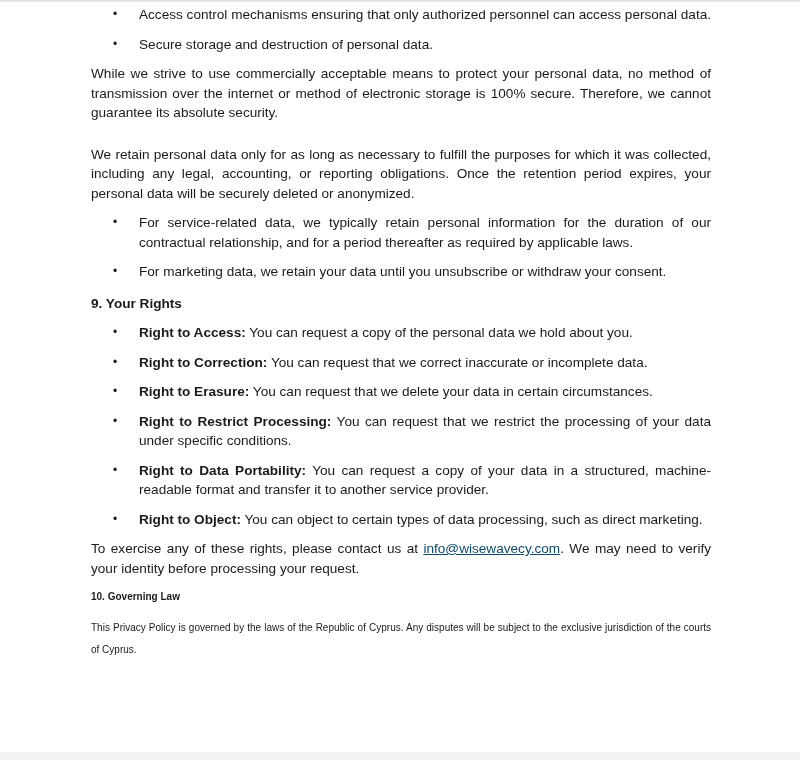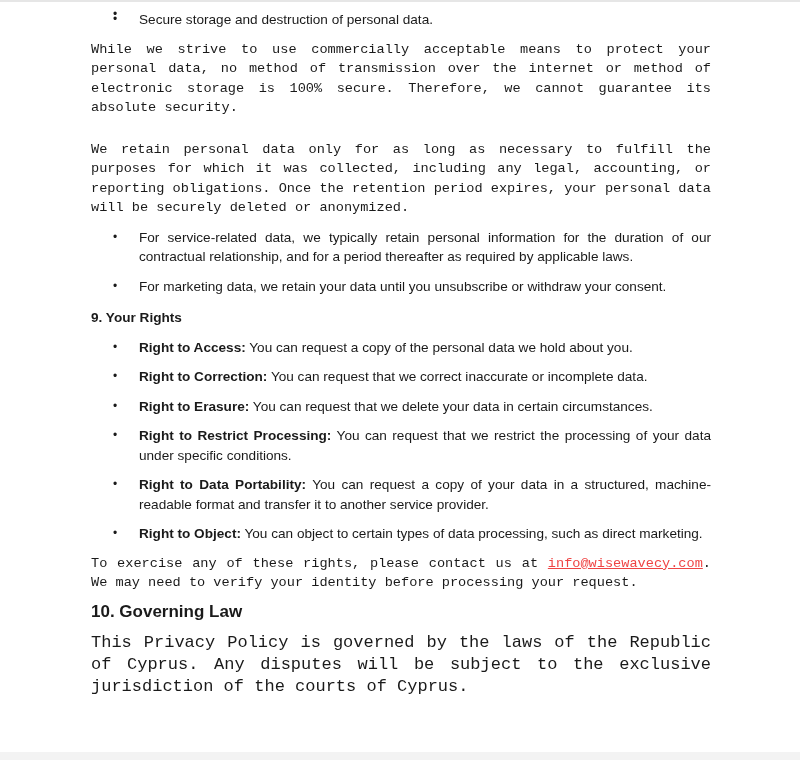--- a/index.html
+++ b/index.html
@@ -11,35 +11,36 @@
     position: relative;
   }
   .topline { position: absolute; left: 0; top: 0; width: 800px; height: 2px; background: #e6e6e6; }
   .bottombar { position: absolute; left: 0; top: 752px; width: 800px; height: 8px; background: #f3f3f3; }
   .page {
     position: absolute; left: 91px; top: 0; width: 620px;
     font-size: 13.6px; line-height: 19.5px;
   }
   .li { position: relative; padding-left: 48px; text-align: justify; }
   .li .bullet { position: absolute; left: 22px; top: 0; font-size: 12px; }
-  .p { text-align: justify; font-family: Liberation Mono, monospace; }
+  .p { text-align: justify; }
   .h { font-weight: bold; }
   .b { font-weight: bold; }
-  .lnk { color: #ef4444; text-decoration: underline; }
-  .large { font-size: 17px; line-height: 22px; }
+  .lnk { color: #0c4a6e; text-decoration: underline; }
+  .large { font-size: 10px; line-height: 22px; }
 </style>
 </head>
 <body>
 
 <div class="topline"></div>
 
 <div class="page">
 
   <div class="li" style="margin-top:5px">
     <span class="bullet">•</span>
+    <span>Access control mechanisms ensuring that only authorized personnel can access personal data.</span>
   </div>
   <div class="li" style="margin-top:10px">
     <span class="bullet">•</span>
     <span>Secure storage and destruction of personal data.</span>
   </div>
 
   <div class="p" style="margin-top:10px">While we strive to use commercially acceptable means to protect your personal data, no method of transmission over the internet or method of electronic storage is 100% secure. Therefore, we cannot guarantee its absolute security.</div>
 
   <div class="p" style="margin-top:22px">We retain personal data only for as long as necessary to fulfill the purposes for which it was collected, including any legal, accounting, or reporting obligations. Once the retention period expires, your personal data will be securely deleted or anonymized.</div>
 

